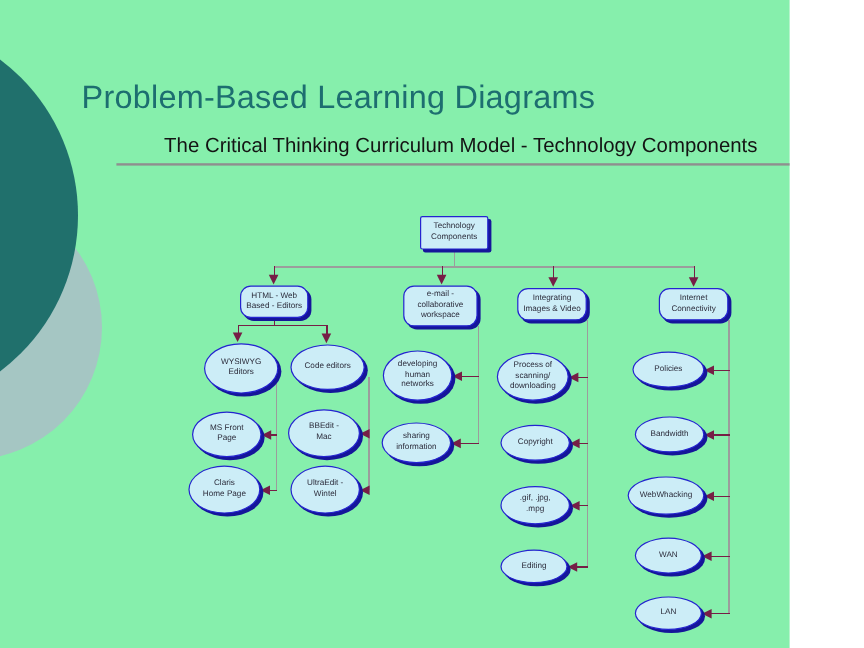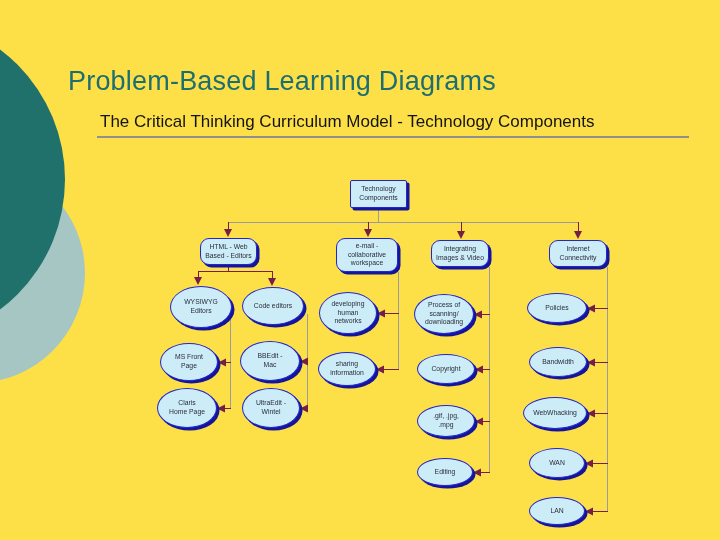--- a/index.html
+++ b/index.html
@@ -1,23 +1,23 @@
 <!DOCTYPE html>
 <html><head>
 <meta charset="utf-8">
 <style>
   html,body{margin:0;padding:0;background:#fff;}
-  .slide{position:relative;width:720px;height:540px;background:#fde047;overflow:hidden;
+  .slide{position:relative;width:658px;height:540px;background:#86efac;overflow:hidden;
          font-family:"Liberation Sans",sans-serif;}
   .bg-circle{position:absolute;border-radius:50%;}
   .bg-circle.light{left:-135px;top:163px;width:220px;height:220px;background:#a5c6c3;}
   .bg-circle.dark{left:-260px;top:17px;width:325px;height:325px;background:#20706c;}
   .title{position:absolute;left:68px;top:66px;font-size:27px;color:#1d6e70;
          letter-spacing:0.2px;white-space:nowrap;}
-  .subtitle{position:absolute;left:100px;top:112px;width:592px;text-align:left;
+  .subtitle{position:absolute;left:88px;top:112px;width:592px;text-align:center;
             font-size:17px;color:#141414;white-space:nowrap;}
   .subtitle-rule{position:absolute;left:97px;top:136px;width:592px;height:2px;background:#8f8f8f;}
   .connectors{position:absolute;left:0;top:0;}
   .connectors line{shape-rendering:crispEdges;}
   .node{position:absolute;display:flex;align-items:center;justify-content:center;
         background:#ccedf7;border:1.4px solid #2424d0;box-shadow:2.5px 2.5px 0 #15159a;
         color:#2b2b3a;font-size:6.8px;line-height:1.3;text-align:center;box-sizing:border-box;}
   .node span{white-space:pre-line;}
   .box{border-radius:2px;}
   .rbox{border-radius:9px;}

